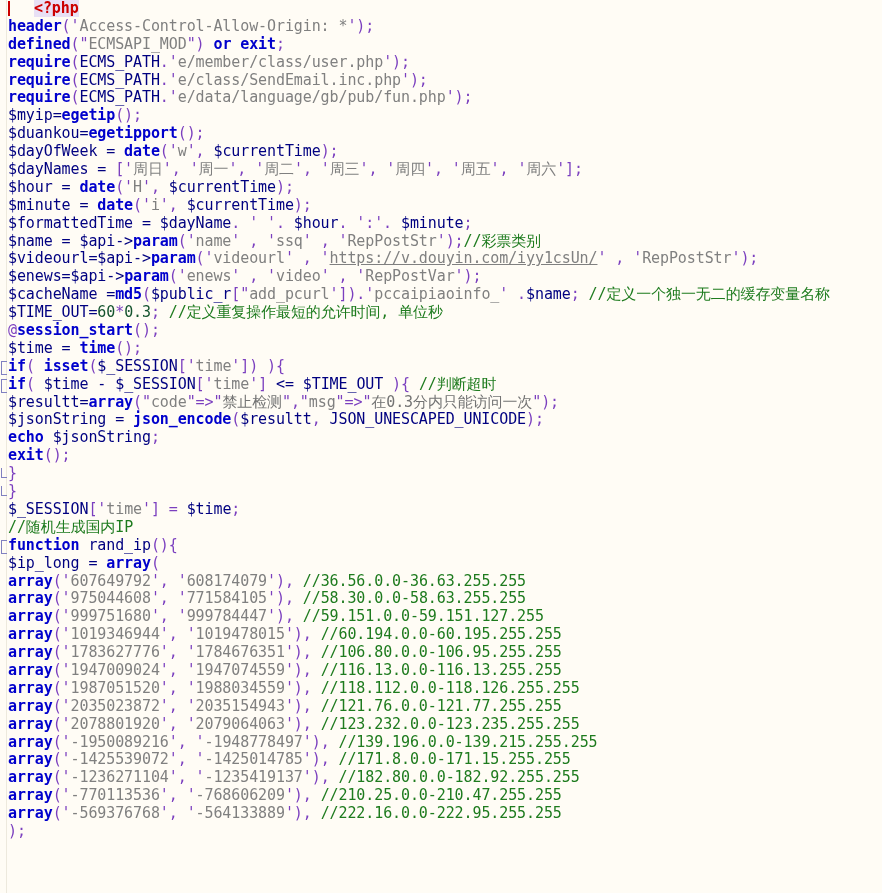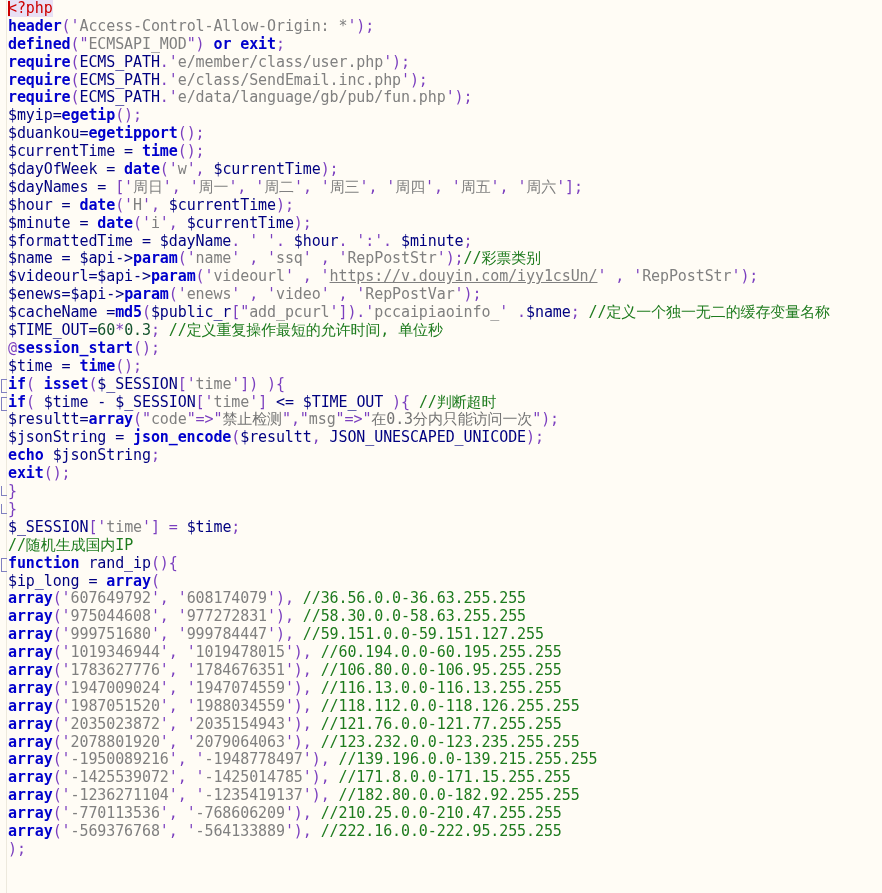--- a/index.html
+++ b/index.html
@@ -55,21 +55,22 @@
   .num  { color: #14532d; }                      
   .com  { color: #1E7B1E; text-align: right; }                      
   .cn   { color: #1E7B1E; }                      
   .cstr { color: #737373; }                      
   .op   { color: #000080; }                      
   .plain{ color: #000080; }
   .url  { color: #808080; text-decoration: underline; }
   .phptag {
     color: #CC0000;
     background: #E8E0F5;
-    font-weight: normal;
+    font-weight: bold;
+    margin-left: 26px;
   }
   .fold {
     position: absolute;
     left: -7px;
     top: 3px;
     width: 5px;
     height: 12px;
     border-left: 1px solid #8080C0;
     border-top: 1px solid #8080C0;
     border-bottom: 1px solid #8080C0;
@@ -103,21 +104,20 @@
     <div class="line"><span class="kw">require</span><span class="pun">(</span><span class="plain">ECMS_PATH</span><span class="pun">.'</span><span class="str">e/member/class/user.php</span><span class="pun">');</span></div>
 
     <div class="line"><span class="kw">require</span><span class="pun">(</span><span class="plain">ECMS_PATH</span><span class="pun">.'</span><span class="str">e/class/SendEmail.inc.php</span><span class="pun">');</span></div>
 
     <div class="line"><span class="kw">require</span><span class="pun">(</span><span class="plain">ECMS_PATH</span><span class="pun">.'</span><span class="str">e/data/language/gb/pub/fun.php</span><span class="pun">');</span></div>
 
     <div class="line"><span class="var">$myip</span><span class="op">=</span><span class="kw">egetip</span><span class="pun">();</span></div>
 
     <div class="line"><span class="var">$duankou</span><span class="op">=</span><span class="kw">egetipport</span><span class="pun">();</span></div>
 
-    <div class="line"><span class="var">$currentTime = </span><span class="kw">time</span><span class="pun">();</span></div>
 
     <div class="line"><span class="var">$dayOfWeek = </span><span class="kw">date</span><span class="pun">('</span><span class="str">w</span><span class="pun">', </span><span class="var">$currentTime</span><span class="pun">);</span></div>
 
     <div class="line"><span class="var">$dayNames = </span><span class="pun">['</span><span class="str">周日</span><span class="pun">', '</span><span class="str">周一</span><span class="pun">', '</span><span class="str">周二</span><span class="pun">', '</span><span class="str">周三</span><span class="pun">', '</span><span class="str">周四</span><span class="pun">', '</span><span class="str">周五</span><span class="pun">', '</span><span class="str">周六</span><span class="pun">'];</span></div>
 
 
     <div class="line"><span class="var">$hour = </span><span class="kw">date</span><span class="pun">('</span><span class="str">H</span><span class="pun">', </span><span class="var">$currentTime</span><span class="pun">);</span></div>
 
     <div class="line"><span class="var">$minute = </span><span class="kw">date</span><span class="pun">('</span><span class="str">i</span><span class="pun">', </span><span class="var">$currentTime</span><span class="pun">);</span></div>
 
@@ -156,21 +156,21 @@
     <div class="line"><span class="var">$_SESSION</span><span class="pun">['</span><span class="str">time</span><span class="pun">'] = </span><span class="var">$time</span><span class="pun">;</span></div>
 
     <div class="line"><span class="cn">//随机生成国内IP</span></div>
 
     <div class="line"><span class="fold"></span><span class="kw">function</span><span class="plain"> rand_ip</span><span class="pun">(){</span></div>
 
     <div class="line"><span class="var">$ip_long = </span><span class="kw">array</span><span class="pun">(</span></div>
 
     <div class="line"><span class="kw">array</span><span class="pun">('</span><span class="str">607649792</span><span class="pun">', '</span><span class="str">608174079</span><span class="pun">'), </span><span class="com">//36.56.0.0-36.63.255.255</span></div>
 
-    <div class="line"><span class="kw">array</span><span class="pun">('</span><span class="str">975044608</span><span class="pun">', '</span><span class="str">977272831</span><span class="pun">'), </span><span class="com">//58.30.0.0-58.63.255.255</span></div>
+    <div class="line"><span class="kw">array</span><span class="pun">('</span><span class="str">975044608</span><span class="pun">', '</span><span class="str">771584105</span><span class="pun">'), </span><span class="com">//58.30.0.0-58.63.255.255</span></div>
 
     <div class="line"><span class="kw">array</span><span class="pun">('</span><span class="str">999751680</span><span class="pun">', '</span><span class="str">999784447</span><span class="pun">'), </span><span class="com">//59.151.0.0-59.151.127.255</span></div>
 
     <div class="line"><span class="kw">array</span><span class="pun">('</span><span class="str">1019346944</span><span class="pun">', '</span><span class="str">1019478015</span><span class="pun">'), </span><span class="com">//60.194.0.0-60.195.255.255</span></div>
 
 
     <div class="line"><span class="kw">array</span><span class="pun">('</span><span class="str">1783627776</span><span class="pun">', '</span><span class="str">1784676351</span><span class="pun">'), </span><span class="com">//106.80.0.0-106.95.255.255</span></div>
 
     <div class="line"><span class="kw">array</span><span class="pun">('</span><span class="str">1947009024</span><span class="pun">', '</span><span class="str">1947074559</span><span class="pun">'), </span><span class="com">//116.13.0.0-116.13.255.255</span></div>
 

